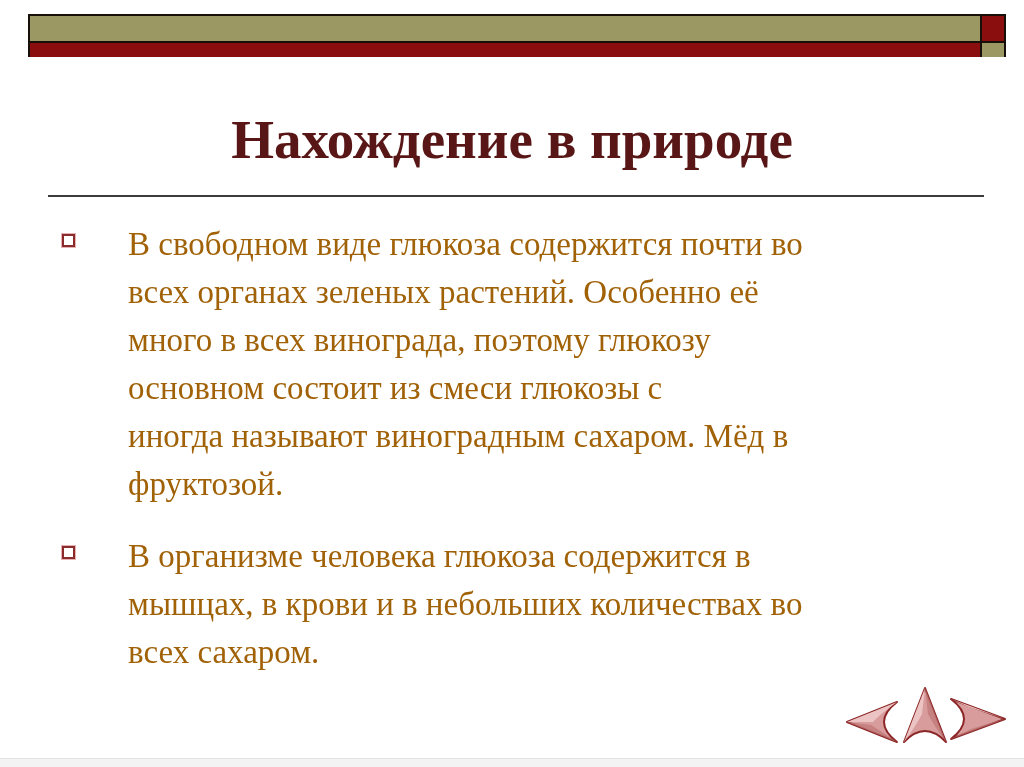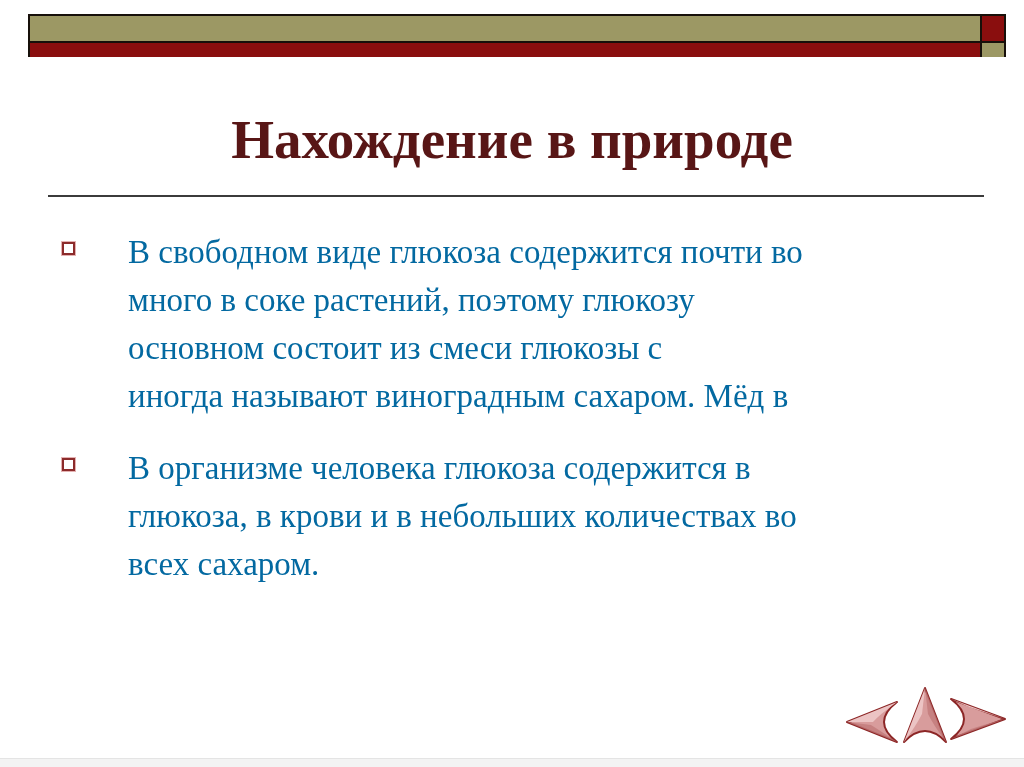--- a/index.html
+++ b/index.html
@@ -44,23 +44,23 @@
   .rule {
     position: absolute;
     left: 48px; top: 195px;
     width: 936px; height: 2px;
     background: #3b3b3b;
   }
 
   
   .content {
     position: absolute;
-    left: 62px; top: 228px;
+    left: 62px; top: 220px;
     width: 900px;
-    color: #0369a1;
+    color: #a16207;
   }
   .bullet-item { display: flex; align-items: flex-start; }
   .bullet-item + .bullet-item { margin-top: 24px; }
   .marker {
     flex: 0 0 auto;
     width: 13px; height: 13px;
     margin: 14px 53px 0 0;
     border: 2px solid #8c2b2b;
     box-shadow: 0 0 0 1px rgba(223,164,164,0.85);
     background: #ffffff;
@@ -106,31 +106,33 @@
 
   <h1 class="title">Нахождение в природе</h1>
   <div class="rule"></div>
 
   <div class="content">
 
     <div class="bullet-item">
       <div class="marker"></div>
       <div class="lines">
         <div class="line">В свободном виде глюкоза содержится почти во</div>
-        <div class="line">много в соке растений, поэтому глюкозу</div>
+        <div class="line">всех органах зеленых растений. Особенно её</div>
+        <div class="line">много в всех винограда, поэтому глюкозу</div>
         <div class="line">основном состоит из смеси глюкозы с</div>
         <div class="line">иногда называют виноградным сахаром. Мёд в</div>
+        <div class="line">фруктозой.</div>
       </div>
     </div>
 
     <div class="bullet-item">
       <div class="marker"></div>
       <div class="lines">
         <div class="line">В организме человека глюкоза содержится в</div>
-        <div class="line">глюкоза, в крови и в небольших количествах во</div>
+        <div class="line">мышцах, в крови и в небольших количествах во</div>
         <div class="line">всех сахаром.</div>
       </div>
     </div>
 
   </div>
 
   <div class="nav">
 
     <svg class="arrow-prev" width="54" height="44" viewBox="0 0 54 44">
       <path d="M52,2 Q26,22 52,42 L2,22 Z" fill="#d89c9c" stroke="#8c2626" stroke-width="2" stroke-linejoin="round"></path>

